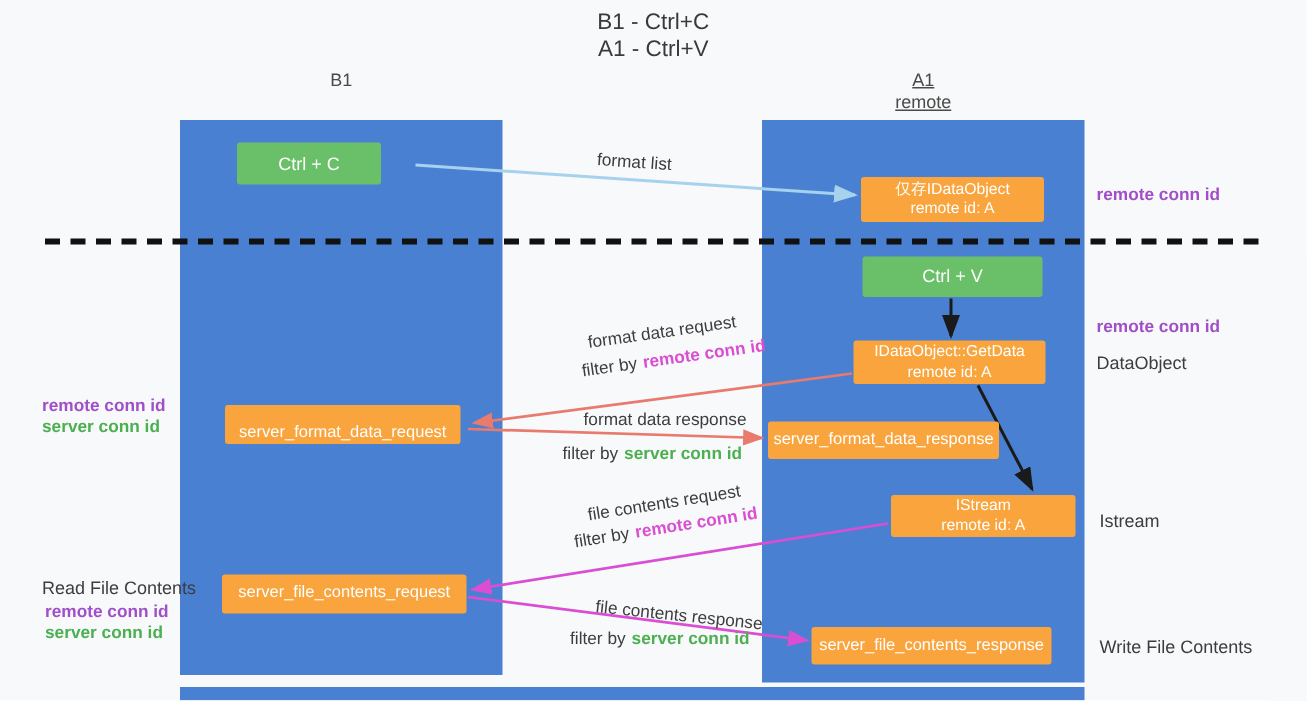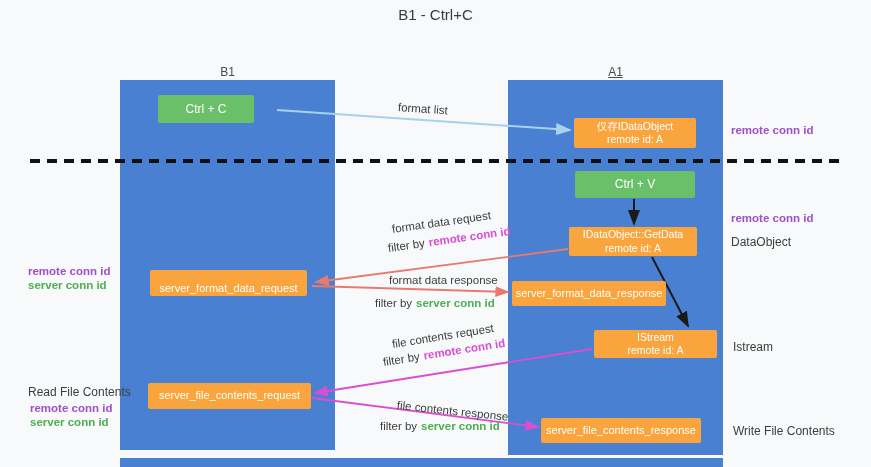--- a/index.html
+++ b/index.html
@@ -1,21 +1,21 @@
 <!DOCTYPE html>
 <html><head>
 <meta charset="utf-8">
 <style>
   * { margin:0; padding:0; box-sizing:border-box; }
   html,body { background:#ffffff; }
   body { font-family:"Liberation Sans","DejaVu Sans",sans-serif; }
   .canvas { position:relative; width:871px; height:467px; background:#f8f9fa; overflow:hidden; }
   .abs { position:absolute; }
   .title-line { left:0; width:871px; text-align:center; font-size:15px; color:#3a3a3a; }
-  .col-header { text-align:center; font-size:12px; color:#4a4a4a; line-height:1.25;margin-top:19px; }
+  .col-header { text-align:center; font-size:12px; color:#4a4a4a; line-height:1.25; }
   .lifeline { background:#4a80d1; }
   .bottom-bar { background:#4a80d1; }
   .box { display:flex; flex-direction:column; align-items:center; justify-content:center;
          color:#ffffff; text-align:center; border-radius:2px; line-height:1.25; }
   .box-green { background:#6abf69; font-size:12px; }
   .box-orange { background:#f9a43c; font-size:11px; }
   .box-orange.small { font-size:10.5px; }
   .side-label { font-size:12px; color:#3d3d3d; white-space:nowrap; }
   .purple { color:#a14fc9; font-weight:bold; font-size:11.5px; white-space:nowrap; }
   .green-text { color:#4caf50; font-weight:bold; font-size:11.5px; white-space:nowrap; }
@@ -24,20 +24,21 @@
   .arrow-label { font-size:11.5px; color:#3d3d3d; white-space:nowrap; transform-origin:left center; }
   .filter-prefix { margin-right:4px; }
   svg.arrows { position:absolute; left:0; top:0; width:871px; height:467px; pointer-events:none; }
 </style>
 </head>
 <body>
 
 <div class="canvas">
 
   <div class="abs title-line" style="top:6px;">B1 - Ctrl+C</div>
+  <div class="abs title-line" style="top:24px;">A1 - Ctrl+V</div>
 
   <div class="abs col-header" style="left:120px; top:46px; width:215px;">
     <div>B1</div>
   </div>
   <div class="abs col-header" style="left:508px; top:46px; width:215px;text-decoration:underline;">
     <div>A1</div>
     <div>remote</div>
   </div>
 
   <div class="abs lifeline" style="left:120px; top:80px; width:215px; height:370px;"></div>

